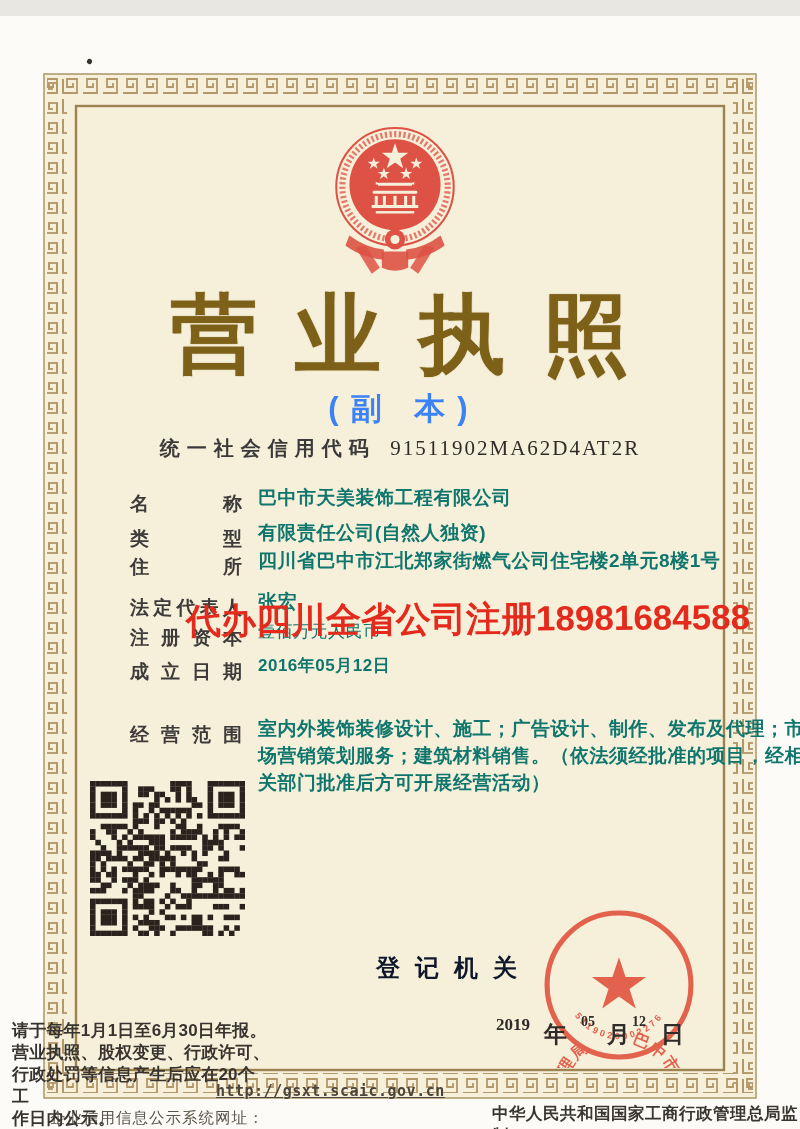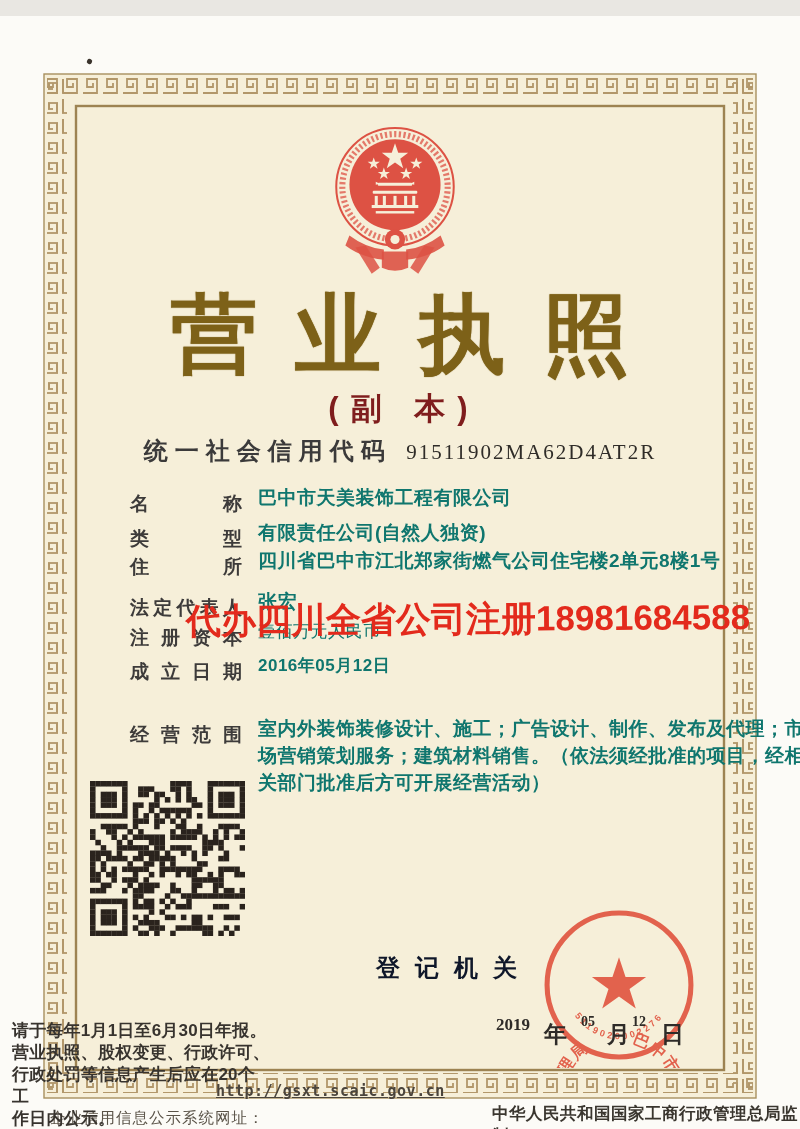--- a/index.html
+++ b/index.html
@@ -14,24 +14,24 @@
   
   .emblem{left:330px;top:110px;width:130px;height:158px;}
   .doc-title{
     left:0;top:272px;width:800px;text-align:center;
     font-size:86px;font-weight:900;color:#7d6118;
     letter-spacing:38px;text-indent:38px;line-height:1.08;
     text-shadow:0 0 1px #7d6118;
   }
   .doc-subtitle{
     left:0;top:372px;width:796px;text-align:center;
-    font-size:31px;font-weight:700;color:#7f1d1d;letter-spacing:12px;text-indent:12px;
+    font-size:31px;font-weight:700;color:#3b82f6;letter-spacing:12px;text-indent:12px;
   }
   .code-line{left:0;top:419px;width:800px;text-align:center;white-space:nowrap;}
-  .code-label{font-size:24px;font-weight:700;color:#3b3a3a;letter-spacing:7px;}
+  .code-label{font-size:20px;font-weight:700;color:#3b3a3a;letter-spacing:7px;}
   .code-value{font-size:21px;font-family:"Liberation Serif",serif;color:#2f2c28;letter-spacing:2px;margin-left:10px;}
   
   .field-row{position:absolute;left:130px;width:600px;display:flex;}
   .field-label{
     flex:0 0 112px;font-size:19px;font-weight:700;color:#3d3b3a;
     text-align:justify;text-align-last:justify;transform:translateY(7px);
     height:24px;
   }
   .field-value{margin-left:16px;font-size:19px;font-weight:600;color:#0f766e;letter-spacing:0.5px;line-height:27px;}
   .field-value.small{font-size:17px;font-weight:500;}

